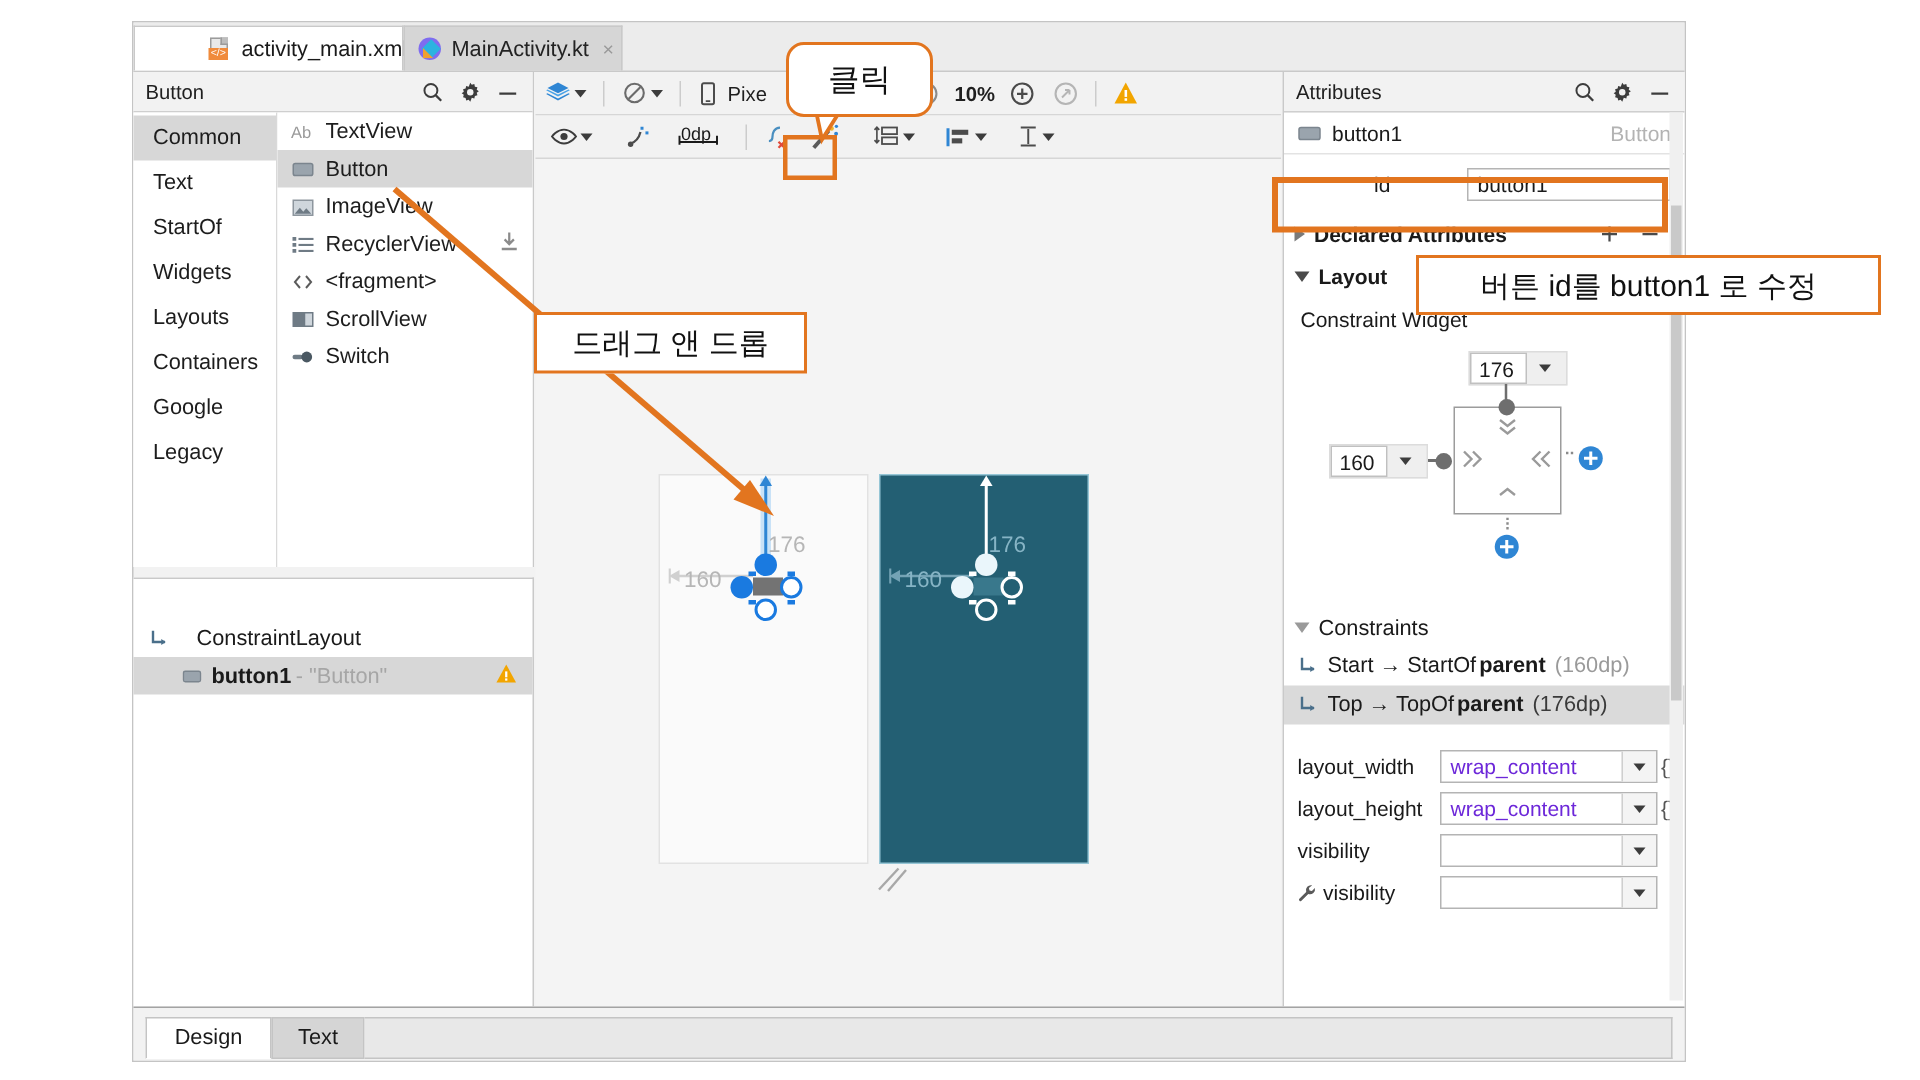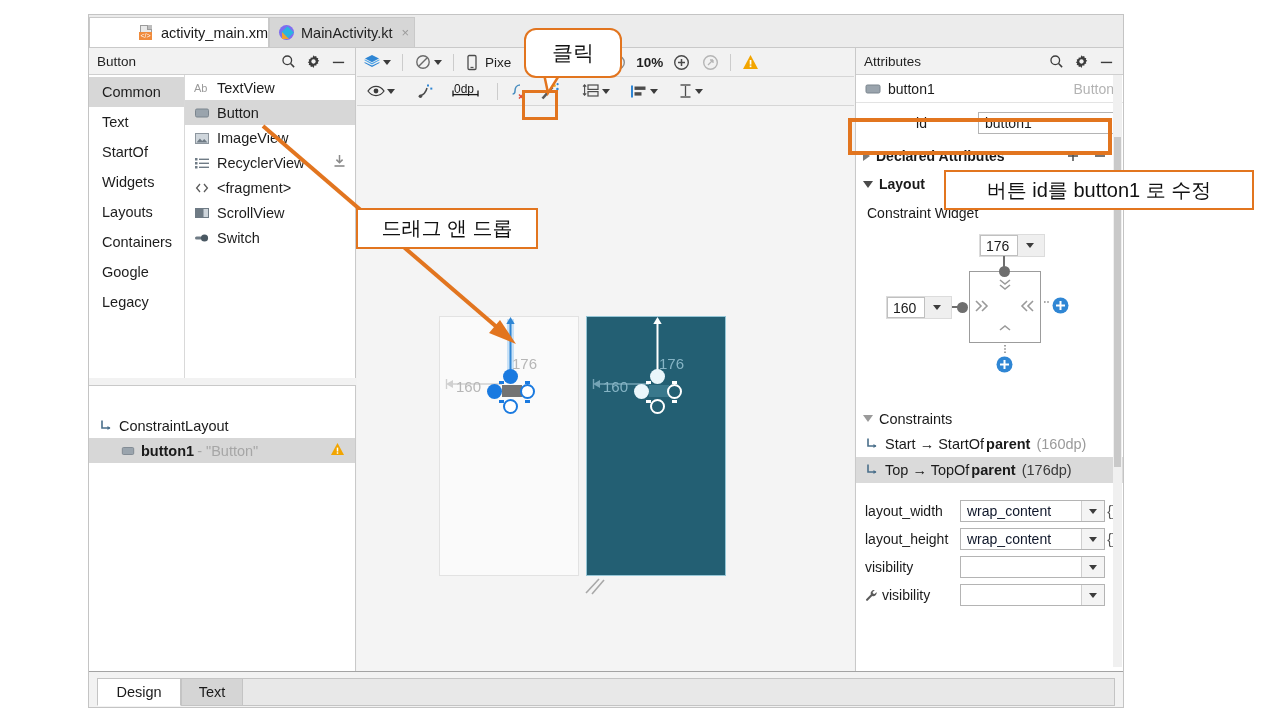--- a/index.html
+++ b/index.html
@@ -218,21 +218,21 @@
   .constr-row.sel { background:#dadada; }
   .constr-row .dp { color:#9a9a9a; }
   .cl-icon { width:14px; height:14px; flex:0 0 14px; }
 
   .prop-row { height:28px; display:flex; align-items:center; padding:0 4px 0 9px; font-size:14px; color:#1a1a1a; }
   .prop-row .k { width:95px; flex:0 0 95px; display:flex; align-items:center; gap:4px; }
   .combo {
     flex:1 1 auto; height:22px; border:1px solid #b4b4b4; background:#ffffff;
     display:flex; align-items:center; box-sizing:border-box;
   }
-  .combo .cv { flex:1 1 auto; padding-left:6px; font-size:14px; color:#0f172a; }
+  .combo .cv { flex:1 1 auto; padding-left:6px; font-size:14px; color:#6d28d9; }
   .combo .cb { width:22px; height:20px; border-left:1px solid #cfcfcf; display:flex;
     align-items:center; justify-content:center; background:#f4f4f4; }
   .tailbr { width:14px; flex:0 0 14px; text-align:center; color:#555; font-size:14px; }
 
   .vscroll {
     position:absolute; right:1px; top:0; width:9px; background:#f0f0f0;
   }
   .vthumb { position:absolute; left:1px; width:7px; background:#c9c9c9; }
 
   
@@ -420,21 +420,21 @@
     <div class="comptree">
       <div class="tree-body">
         <div class="trow">
           <span class="tind" style="width:10px"></span>
           <span class="cl-icon">
             <svg width="14" height="14" viewBox="0 0 14 14">
                 <path d="M3 1.5v7.5h8" stroke="#4a6f8a" stroke-width="1.6" fill="none"></path>
                 <path d="M8.5 7l3 2-3 2z" fill="#4a6f8a"></path>
               </svg>
           </span>
-          <span style="margin-left:6px">ConstraintLayout</span>
+          <span style="margin-left:18px">ConstraintLayout</span>
         </div>
         <div class="trow sel">
           <span class="tind" style="width:32px"></span>
           <span class="cl-icon">
             <svg width="14" height="14" viewBox="0 0 16 16">
                 <rect x="1.5" y="4" width="13" height="8" rx="1.4" fill="#9aa4ad" stroke="#7b858e"></rect>
               </svg>
           </span>
           <span style="margin-left:6px; font-weight:bold">button1</span>
           <span style="margin-left:3px; color:#a6a6a6">- "Button"</span>

